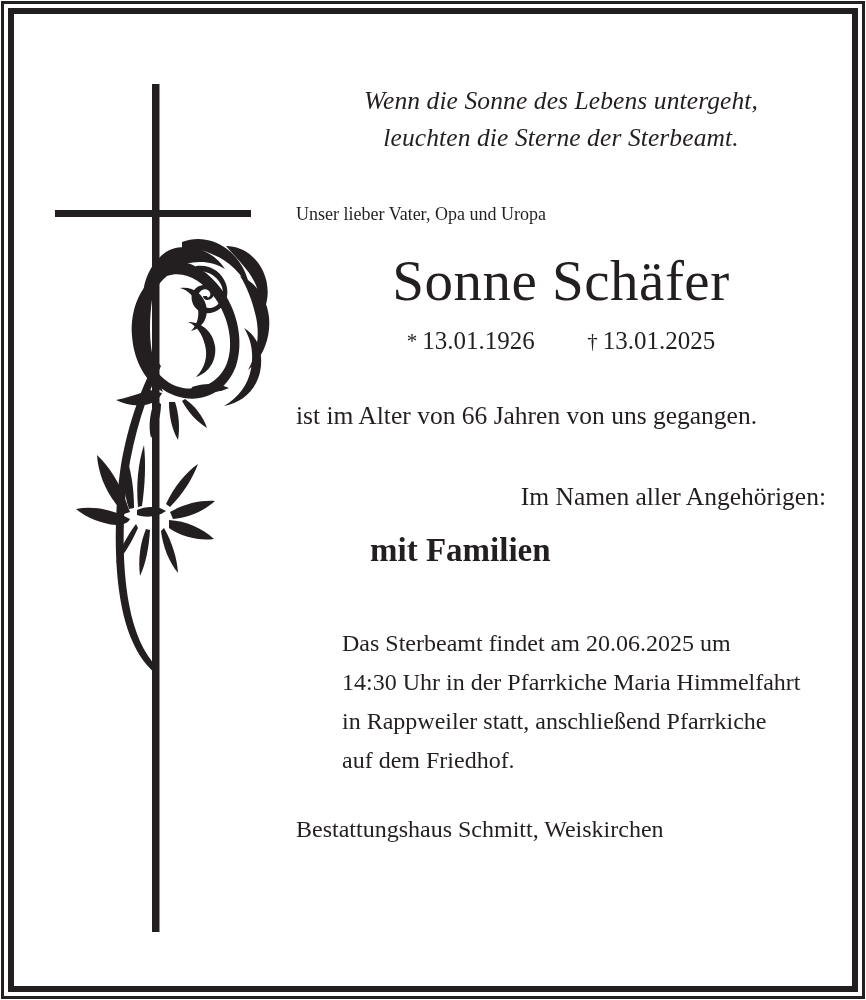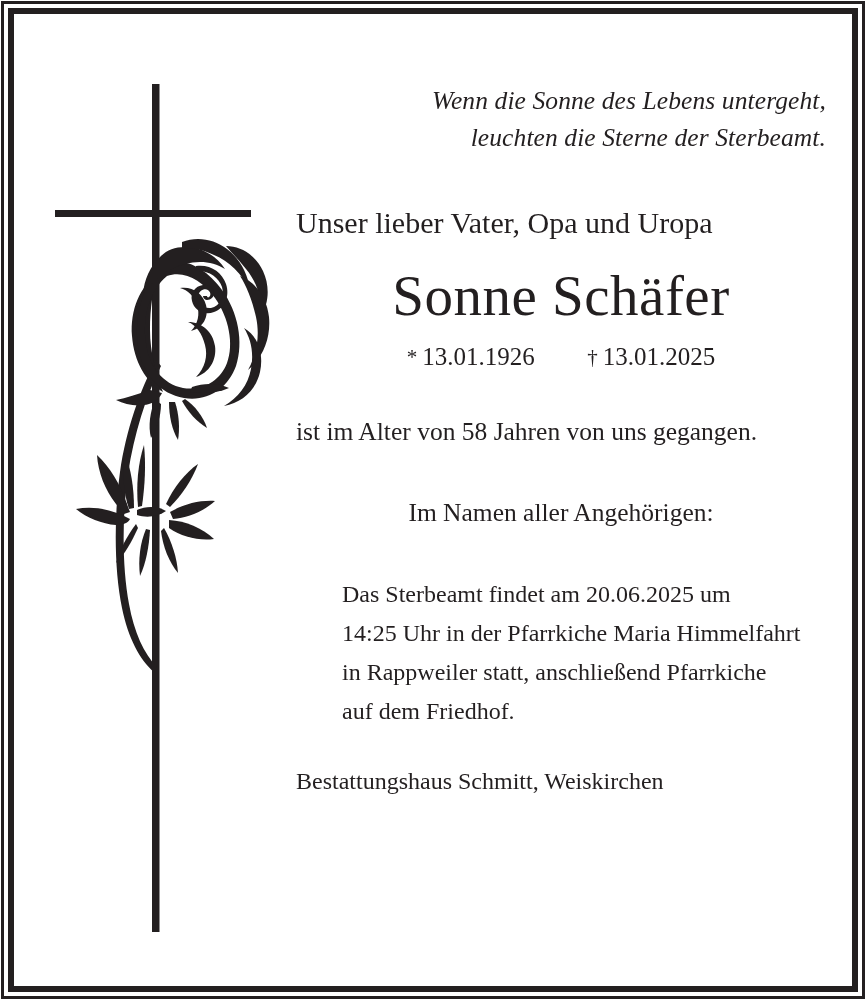--- a/index.html
+++ b/index.html
@@ -66,24 +66,24 @@
   }
 
   .verse {
     text-align: right;
     font-style: italic;
     font-size: 25.5px;
     line-height: 1.46;
     letter-spacing: 0.1px;
     margin: 22px 0 0 0;
   }
-  .verse .vline { display: block; }
+  .verse .vline { display: block; text-align: center; }
 
   .intro {
-    font-size: 30px;
+    font-size: 18px;
     line-height: 1.3;
     margin-top: 47px;
     text-align: left;
   }
 
   .deceased-name {
     text-align: center;
     font-size: 57px;
     line-height: 1.06;
     margin-top: 24px;
@@ -106,21 +106,21 @@
   .dates .gap { display: inline-block; width: 40px; }
 
   .age-line {
     font-size: 25.5px;
     line-height: 1.3;
     margin-top: 44px;
     text-align: left;
   }
 
   .behalf {
-    text-align: center;
+    text-align: right;
     font-size: 25.5px;
     line-height: 1.3;
     margin-top: 48px;
   }
 
   .family {
     font-weight: bold;
     font-size: 33px;
     line-height: 1.7;
     margin-top: 8px;
@@ -339,30 +339,31 @@
     <div class="dates">
       <span class="date-group">
         <span class="sym">*</span><span>13.01.1926</span>
       </span>
       <span class="gap"></span>
       <span class="date-group">
         <span class="sym">†</span><span>13.01.2025</span>
       </span>
     </div>
 
-    <div class="age-line">ist im Alter von 58 Jahren von uns gegangen.</div>
+    <div class="age-line">ist im Alter von 66 Jahren von uns gegangen.</div>
 
     <div class="behalf">Im Namen aller Angehörigen:</div>
 
     <div class="family">
+      <span class="fline">mit Familien</span>
     </div>
 
     <div class="details">
       <span class="dline">Das Sterbeamt findet am 20.06.2025 um</span>
-      <span class="dline">14:25 Uhr in der Pfarrkiche Maria Himmelfahrt</span>
+      <span class="dline">14:30 Uhr in der Pfarrkiche Maria Himmelfahrt</span>
       <span class="dline">in Rappweiler statt, anschließend Pfarrkiche</span>
       <span class="dline">auf dem Friedhof.</span>
     </div>
 
     <div class="undertaker">Bestattungshaus Schmitt, Weiskirchen</div>
 
   </div>
 </div>
 
 </body></html>

